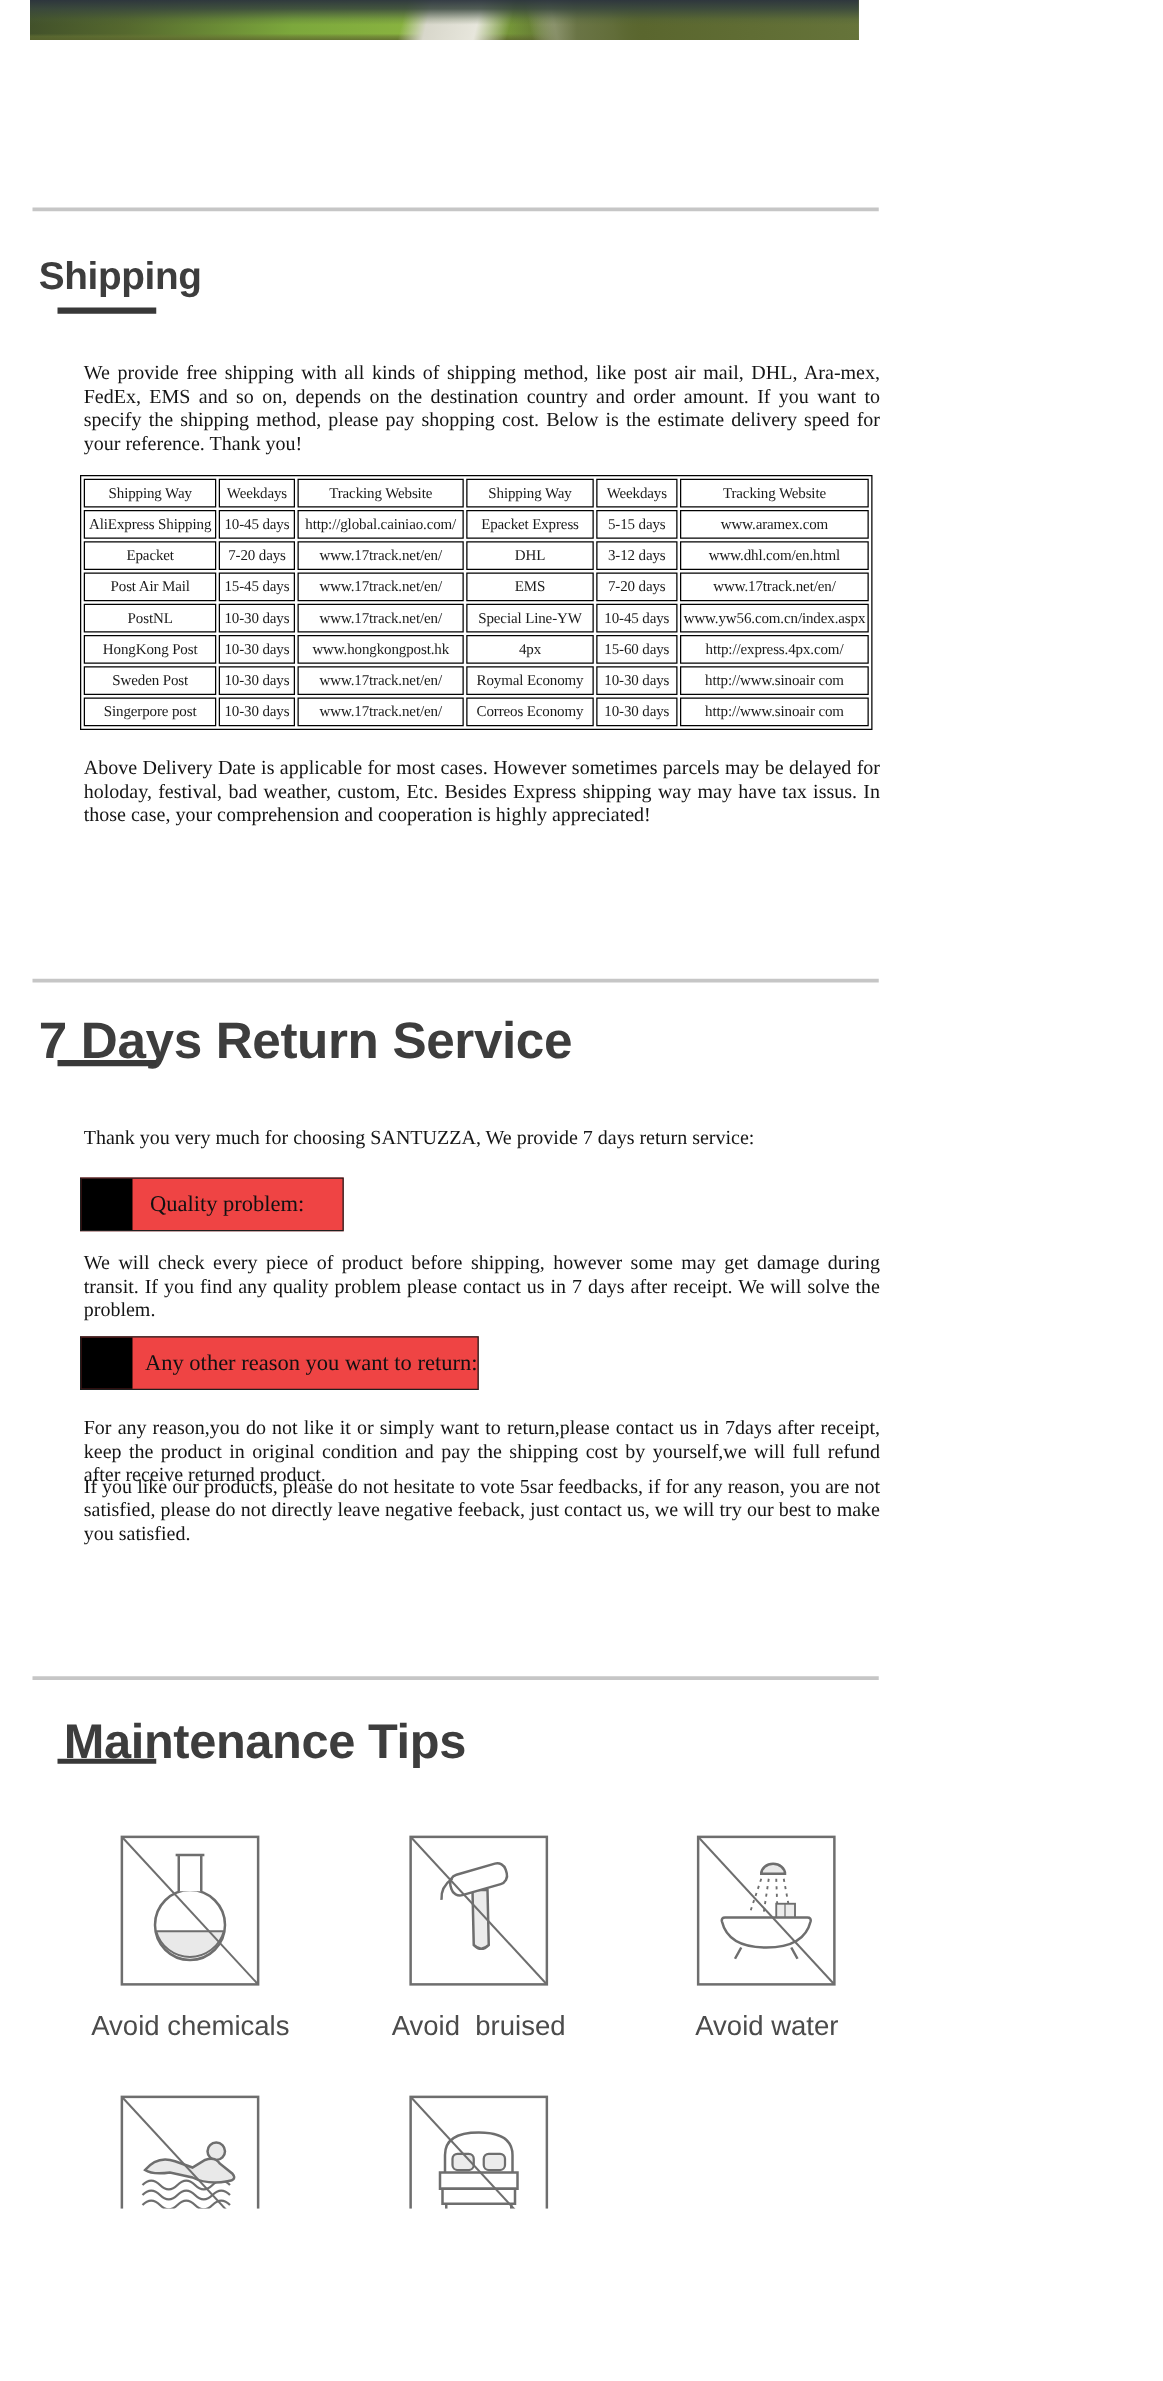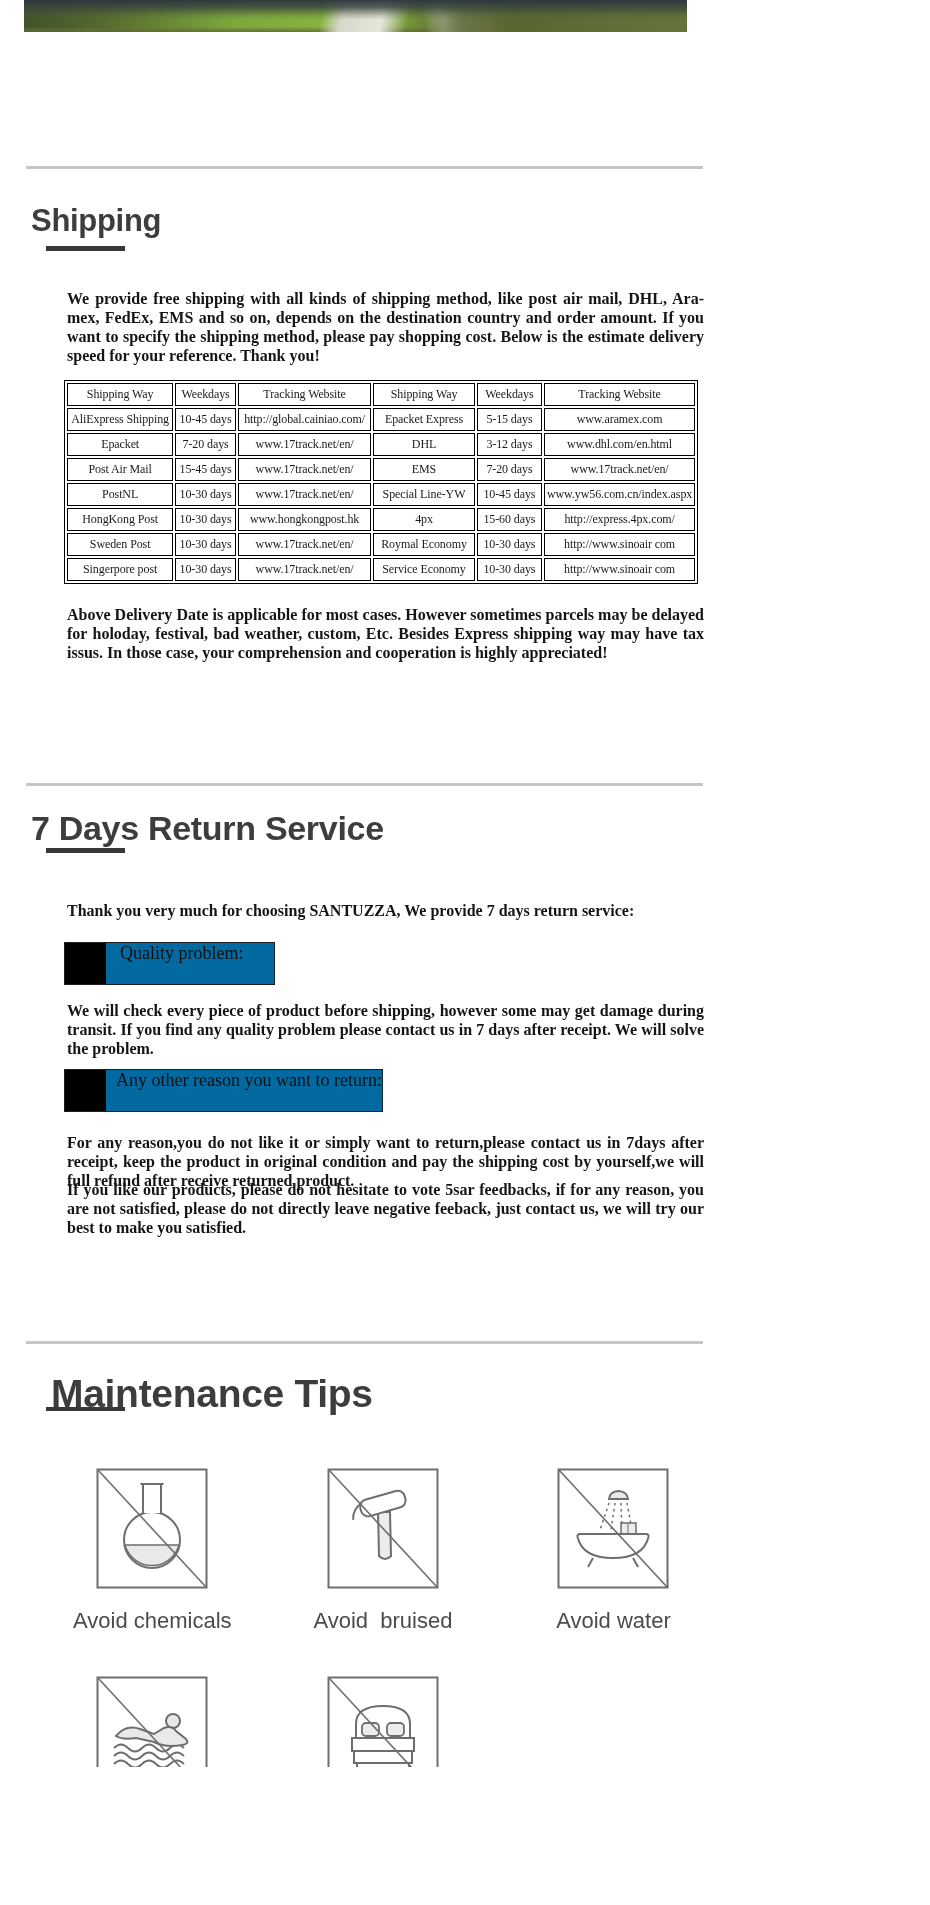--- a/index.html
+++ b/index.html
@@ -15,39 +15,39 @@
       linear-gradient(78deg, rgba(0,0,0,0) 60%, rgba(214,213,199,.9) 63%, rgba(226,225,211,.95) 70%, rgba(0,0,0,0) 74%),
       linear-gradient(to top, rgba(92,102,46,.8) 0%, rgba(104,116,52,.55) 9%, rgba(0,0,0,0) 16%),
       linear-gradient(100deg, #41502a 0%, #55682e 12%, #7ca83c 32%, #8ab440 47%, #6d8a36 62%, #5a6c2e 82%, #535f2b 100%);
   }
 
   .divider{position:absolute;left:26px;width:677px;height:3px;background:#c6c6c6;}
 
   .sec-title{position:absolute;left:31px;font-family:"Liberation Sans",sans-serif;
              font-weight:600;color:#3d3d3d;line-height:1.1;letter-spacing:-0.3px;}
   .t1{top:204px;font-size:31px;}
-  .t2{top:810px;font-size:34px;}
+  .t2{top:810px;font-size:41px;}
   .t3{top:1373px;font-size:39px;margin-left:20px;}
   .title-underline{position:absolute;left:46px;width:79px;height:5px;background:#383838;}
   .u1{top:246px;} .u2{top:848px;} .u3{top:1407px;height:4px;}
 
   .para{position:absolute;left:67px;width:637px;font-size:16px;line-height:19px;
-        text-align:justify;color:#151515;font-weight:bold;}
+        text-align:justify;color:#151515;}
 
   
   .ship-table{position:absolute;left:64px;top:380px;width:634px;
               border-collapse:separate;border-spacing:2px;table-layout:fixed;
               border:1px solid #000;background:#fff;}
   .ship-table td{border:1px solid #000;height:21px;padding:0 1px;text-align:center;
                  vertical-align:middle;font-size:12px;letter-spacing:-0.1px;
                  white-space:nowrap;overflow:hidden;margin-top:19px;}
 
   
   .reason-box{position:absolute;left:64px;height:41px;border:1px solid #1f1f1f;
-              background:#0369a1;display:flex;align-items:flex-start;}
+              background:#ef4444;display:flex;align-items:center;}
   .rb1{top:942px;width:209px;}
   .rb2{top:1069px;width:317px;}
   .reason-marker{width:41px;height:100%;background:#000;flex:0 0 auto;}
   .reason-label{font-size:18px;color:#111;}
   .rb1 .reason-label{margin-left:14px;}
   .rb2 .reason-label{margin-left:10px;}
 
   
   .icon-row{position:absolute;left:37px;width:692px;display:flex;}
   .r1{top:1468px;} .r2{top:1676px;}
@@ -132,21 +132,21 @@
       <td>10-30 days</td>
       <td>www.17track.net/en/</td>
       <td>Roymal Economy</td>
       <td>10-30 days</td>
       <td>http://www.sinoair com</td>
     </tr>
     <tr>
       <td>Singerpore post</td>
       <td>10-30 days</td>
       <td>www.17track.net/en/</td>
-      <td>Service Economy</td>
+      <td>Correos Economy</td>
       <td>10-30 days</td>
       <td>http://www.sinoair com</td>
     </tr>
   </tbody>
     </table>
 
   <div class="para" style="top:605px">Above Delivery Date is applicable for most cases. However sometimes parcels may be delayed for holoday, festival, bad weather, custom, Etc. Besides Express shipping way may have tax issus. In those case, your comprehension and cooperation is highly appreciated!</div>
 
   <div class="divider" style="top:783px"></div>
   <div class="sec-title t2">7 Days Return Service</div>

